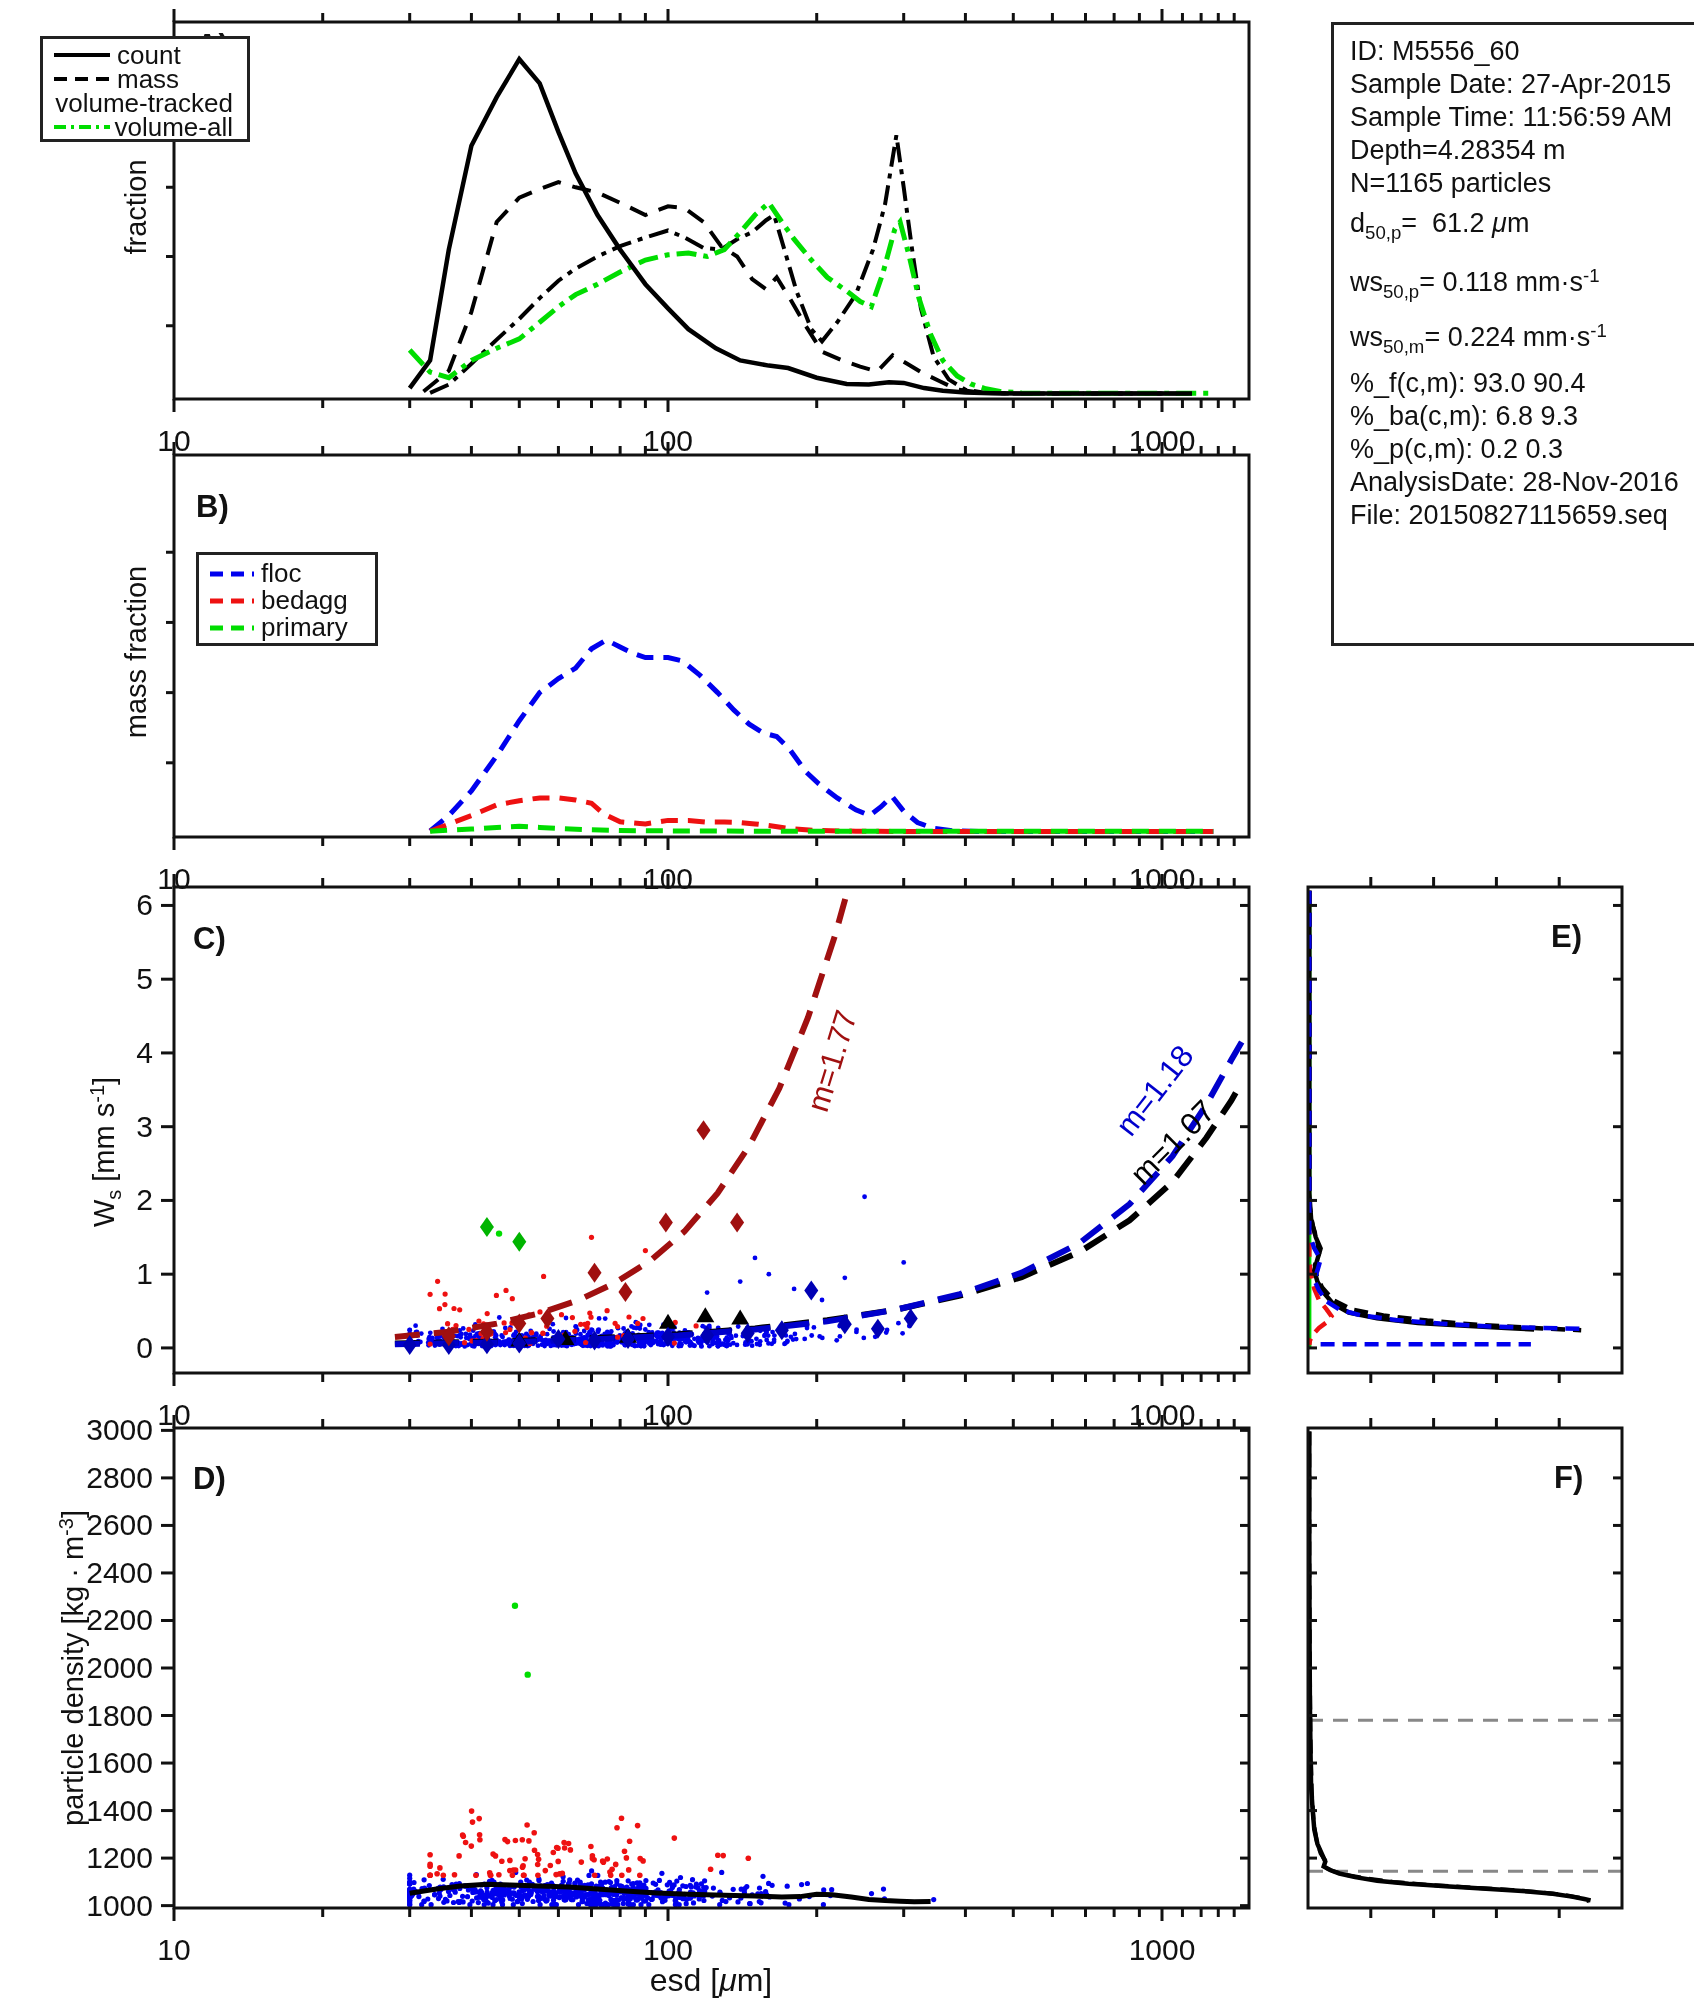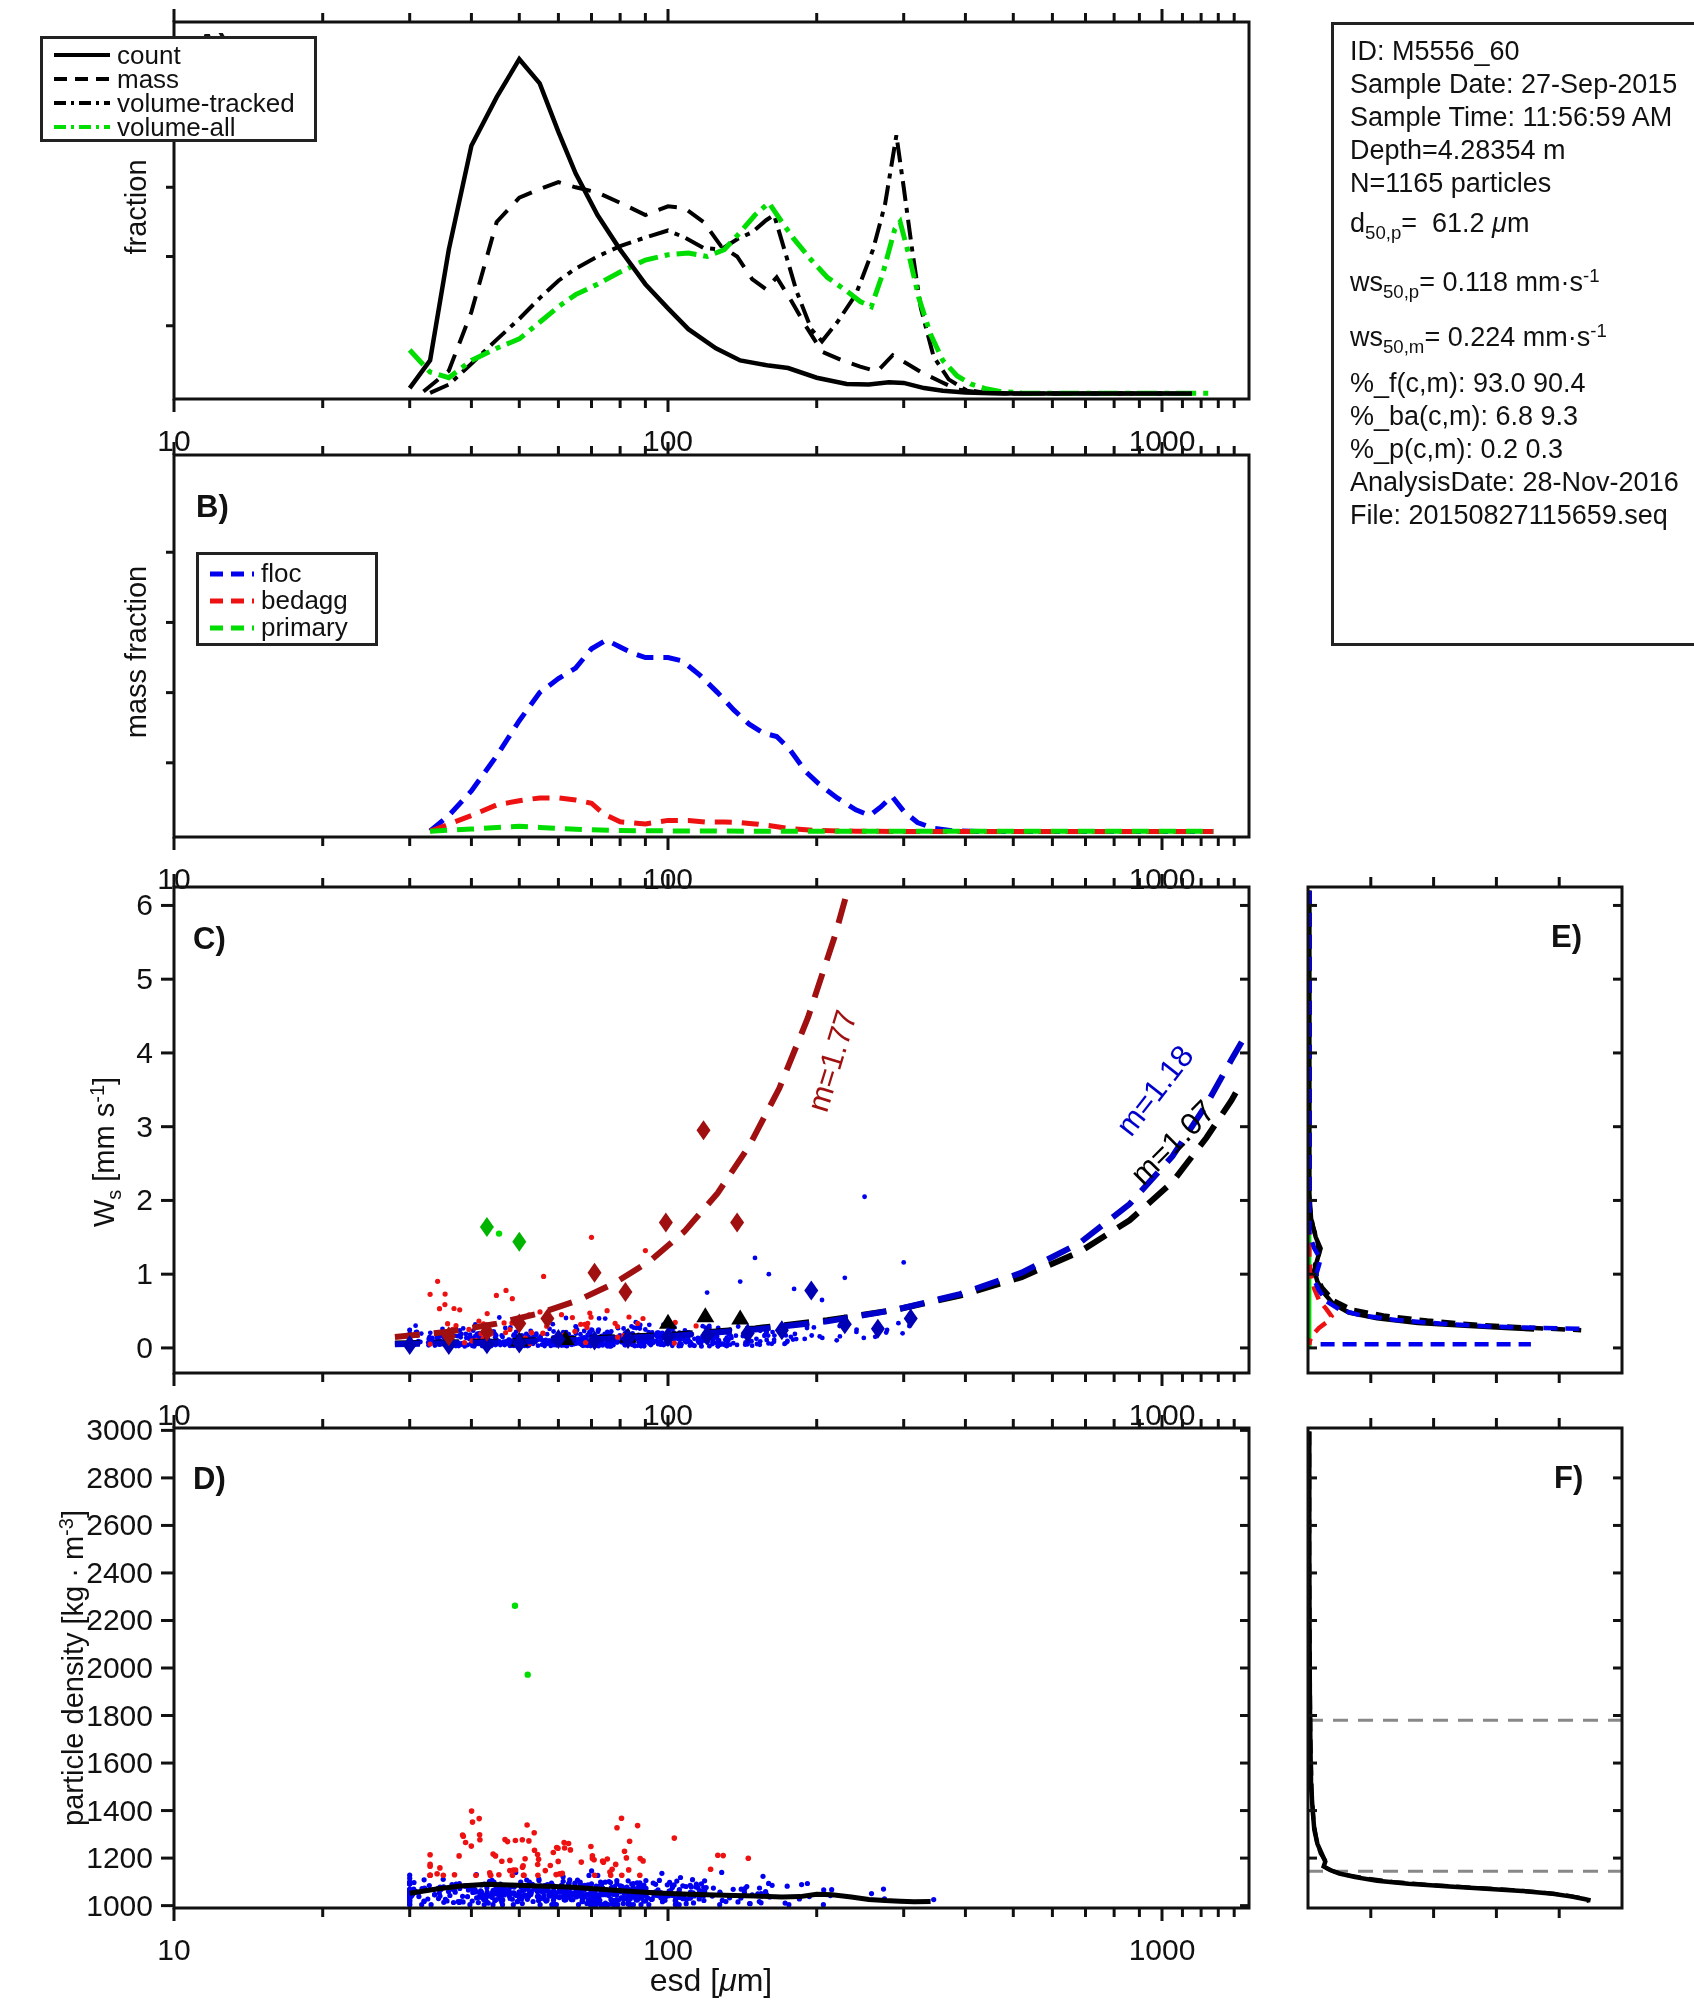--- a/index.html
+++ b/index.html
@@ -8,21 +8,21 @@
   .panel-svg{position:absolute;pointer-events:none;}
   svg text{font-family:"Liberation Sans",sans-serif;}
   .plabel{position:absolute;font-size:31px;font-weight:bold;z-index:6;}
   .pl-a{left:196px;top:28px;} .pl-b{left:196px;top:489px;} .pl-c{left:193px;top:921px;}
   .pl-d{left:193px;top:1461px;} .pl-e{left:1551px;top:919px;} .pl-f{left:1554px;top:1460px;}
   .ylab{position:absolute;font-size:29px;white-space:pre;transform:translate(-50%,-50%) rotate(-90deg);z-index:4;}
   .yl-a{left:136px;top:207px;} .yl-b{left:136px;top:652px;}
   .yl-c{left:106px;top:1152px;} .yl-d{left:72px;top:1668px;}
   .xlab{position:absolute;font-size:32px;white-space:pre;transform:translate(-50%,0);left:711px;top:1962px;z-index:4;}
   .legend{position:absolute;background:#fff;border:3px solid #222;z-index:7;box-sizing:border-box;}
-  #legendA{left:40px;top:36px;width:277px;height:106px;padding:4px 0 2px 8px;}
+  #legendA{left:40px;top:36px;width:210px;height:106px;padding:4px 14px 2px 8px;}
   #legendB{left:196px;top:552px;width:182px;height:94px;padding:5px 6px 9px 8px;}
   .lg-row{display:flex;align-items:center;height:24px;}
   #legendB .lg-row{height:27px;}
   .lg-row span{font-size:26px;white-space:nowrap;margin-left:4px;}
   #infobox{position:absolute;left:1331px;top:22px;width:396px;height:624px;border:3px solid #222;box-sizing:border-box;padding:10px 6px 0 16px;z-index:7;background:#fff;}
   .iline{white-space:pre;font-size:27px;line-height:33px;}
   .dline{line-height:47px;}
   .wsline{line-height:40px;}
   .seg-sub{font-size:69%;vertical-align:-0.35em;}
   .seg-sup{font-size:69%;vertical-align:0.5em;}
@@ -1982,21 +1982,21 @@
     <div class="lg-row">
         <svg width="50" height="20">
           <line x1="3" y1="10" x2="47" y2="10" stroke-width="5" stroke="#00dd00" stroke-dasharray="13 8"></line>
         </svg>
         <span>primary</span>
       </div>
   </div>
 
   <div id="infobox">
       <div class="iline plain"><span>ID: M5556_60</span></div>
-      <div class="iline plain"><span>Sample Date: 27-Sep-2015</span></div>
+      <div class="iline plain"><span>Sample Date: 27-Apr-2015</span></div>
       <div class="iline plain"><span>Sample Time: 11:56:59 AM</span></div>
       <div class="iline plain"><span>Depth=4.28354 m</span></div>
       <div class="iline plain"><span>N=1165 particles</span></div>
       <div class="iline dline"><span>d</span><span class="seg-sub">50,p</span><span>=  61.2 </span><span class="seg-it">μ</span><span>m</span></div>
       <div class="iline wsline"><span>ws</span><span class="seg-sub">50,p</span><span>= 0.118 mm·s</span><span class="seg-sup">-1</span></div>
       <div class="iline wsline"><span>ws</span><span class="seg-sub">50,m</span><span>= 0.224 mm·s</span><span class="seg-sup">-1</span></div>
       <div class="iline plain"><span>%_f(c,m): 93.0 90.4</span></div>
       <div class="iline plain"><span>%_ba(c,m): 6.8 9.3</span></div>
       <div class="iline plain"><span>%_p(c,m): 0.2 0.3</span></div>
       <div class="iline plain"><span>AnalysisDate: 28-Nov-2016</span></div>

